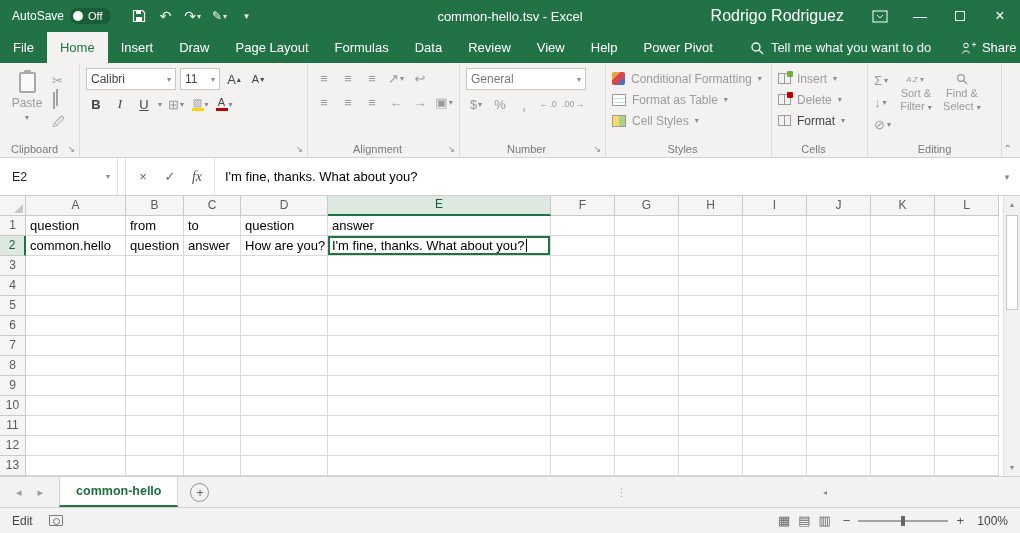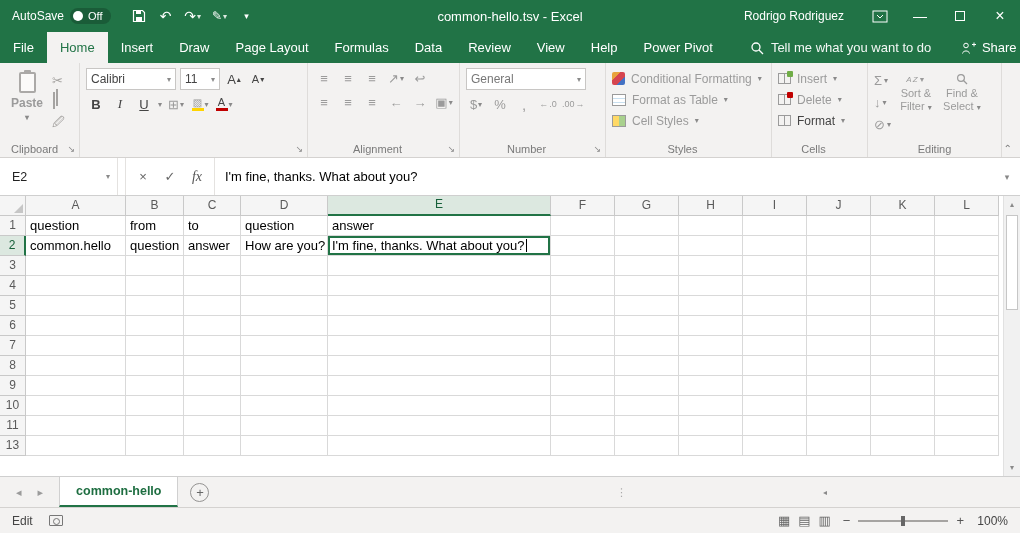--- a/index.html
+++ b/index.html
@@ -10,21 +10,21 @@
   
   .titlebar { position:absolute; top:0; left:0; right:0; height:32px; background:#217346; color:#fff; display:flex; align-items:center; padding-left:12px; }
   .autosave { display:flex; align-items:center; gap:6px; font-size:12px; }
   .as-pill { background:#1a5c38; border-radius:9px; height:16px; display:flex; align-items:center; gap:5px; padding:0 8px 0 3px; font-size:11px; }
   .as-dot { width:10px; height:10px; background:#fff; border-radius:50%; }
   .qat { display:flex; align-items:center; gap:3px; margin-left:16px; }
   .qbtn { min-width:24px; height:24px; display:flex; align-items:center; justify-content:center; font-size:14px; color:#fff; gap:1px; }
   .qbtn .mini-arrow { font-size:8px; }
   .doc-title { position:absolute; left:0; right:0; text-align:center; font-size:13px; pointer-events:none; }
   .tb-right { margin-left:auto; display:flex; align-items:center; height:32px; }
-  .user-name { font-size:12px; margin-right:16px;text-align:right; }
+  .user-name { font-size:16px; margin-right:16px;text-align:right; }
   .winbtn { width:40px; height:32px; display:flex; align-items:center; justify-content:center; font-size:14px; color:#fff; }
   .winbtn svg { display:block; }
 
   
   .tabrow { position:absolute; top:32px; left:0; right:0; height:31px; background:#217346; display:flex; align-items:stretch; color:#fff; }
   .rtabs { display:flex; align-items:stretch; }
   .rtab { padding:0 13px; font-size:13px; display:flex; align-items:center; white-space:nowrap; }
   .rtab.active { background:#f3f2f1; color:#217346; }
   .tellme { display:flex; align-items:center; gap:7px; margin-left:24px; font-size:13px; }
   .tellme input { background:transparent; border:none; outline:none; color:#fff; font-size:13px; width:190px; font-family:inherit; }
@@ -38,21 +38,21 @@
   .glabel { position:absolute; bottom:2px; left:0; right:12px; text-align:center; font-size:11px; color:#7a7a7a; white-space:nowrap; }
   .launcher { position:absolute; bottom:3px; right:4px; font-size:9px; color:#8a8a8a; }
   .mini-arrow { font-size:8px; color:#8a8a8a; }
   .rrow { display:flex; align-items:center; gap:4px; margin-bottom:4px; }
   .combo { background:#fff; border:1px solid #c8c6c4; height:22px; display:flex; align-items:center; font-size:12px; color:#444; padding:0 4px; }
   .combo .mini-arrow { margin-left:auto; padding-left:4px; }
   .fbtn { min-width:20px; height:20px; display:flex; align-items:center; justify-content:center; font-size:13px; color:#444; gap:1px; }
   .gray { color:#9b9b9b; }
 
   .g-clipboard { width:78px; display:flex; gap:6px; }
-  .paste-btn { width:38px; display:flex; flex-direction:column; align-items:center; gap:3px; color:#9b9b9b; font-size:12px; padding-top:4px;font-weight:bold; }
+  .paste-btn { width:38px; display:flex; flex-direction:column; align-items:center; gap:3px; color:#9b9b9b; font-size:12px; padding-top:4px; }
   .ico-clipboard { width:17px; height:21px; border:2px solid #aba9a7; border-radius:2px; position:relative; background:#fbfaf9; }
   .ico-clipboard::before { content:""; position:absolute; top:-4px; left:3px; width:7px; height:4px; background:#aba9a7; border-radius:1px; }
   .clip-col { display:flex; flex-direction:column; gap:5px; padding-top:5px; color:#a5a3a1; font-size:13px; }
   .ico-copy { width:10px; height:12px; border:1px solid #a5a3a1; background:#fff; box-shadow:3px -3px 0 -1px #fff, 3px -3px 0 0 #a5a3a1; margin:3px 0 0 1px; }
 
   .g-font { width:228px; }
   .strip { display:block; width:12px; height:3px; margin-top:0px; }
   .vcol { display:flex; flex-direction:column; align-items:center; line-height:11px; }
 
   .g-align { width:152px; }
@@ -632,20 +632,35 @@
         <div class="cell" style="width: 223px;"></div>
         <div class="cell" style="width: 64px;"></div>
         <div class="cell" style="width: 64px;"></div>
         <div class="cell" style="width: 64px;"></div>
         <div class="cell" style="width: 64px;"></div>
         <div class="cell" style="width: 64px;"></div>
         <div class="cell" style="width: 64px;"></div>
         <div class="cell" style="width: 64px;"></div>
       </div>
       <div class="grow">
+        <div class="rowh">12</div>
+        <div class="cell" style="width: 100px;"></div>
+        <div class="cell" style="width: 58px;"></div>
+        <div class="cell" style="width: 57px;"></div>
+        <div class="cell" style="width: 87px;"></div>
+        <div class="cell" style="width: 223px;"></div>
+        <div class="cell" style="width: 64px;"></div>
+        <div class="cell" style="width: 64px;"></div>
+        <div class="cell" style="width: 64px;"></div>
+        <div class="cell" style="width: 64px;"></div>
+        <div class="cell" style="width: 64px;"></div>
+        <div class="cell" style="width: 64px;"></div>
+        <div class="cell" style="width: 64px;"></div>
+      </div>
+      <div class="grow">
         <div class="rowh">13</div>
         <div class="cell" style="width: 100px;"></div>
         <div class="cell" style="width: 58px;"></div>
         <div class="cell" style="width: 57px;"></div>
         <div class="cell" style="width: 87px;"></div>
         <div class="cell" style="width: 223px;"></div>
         <div class="cell" style="width: 64px;"></div>
         <div class="cell" style="width: 64px;"></div>
         <div class="cell" style="width: 64px;"></div>
         <div class="cell" style="width: 64px;"></div>

